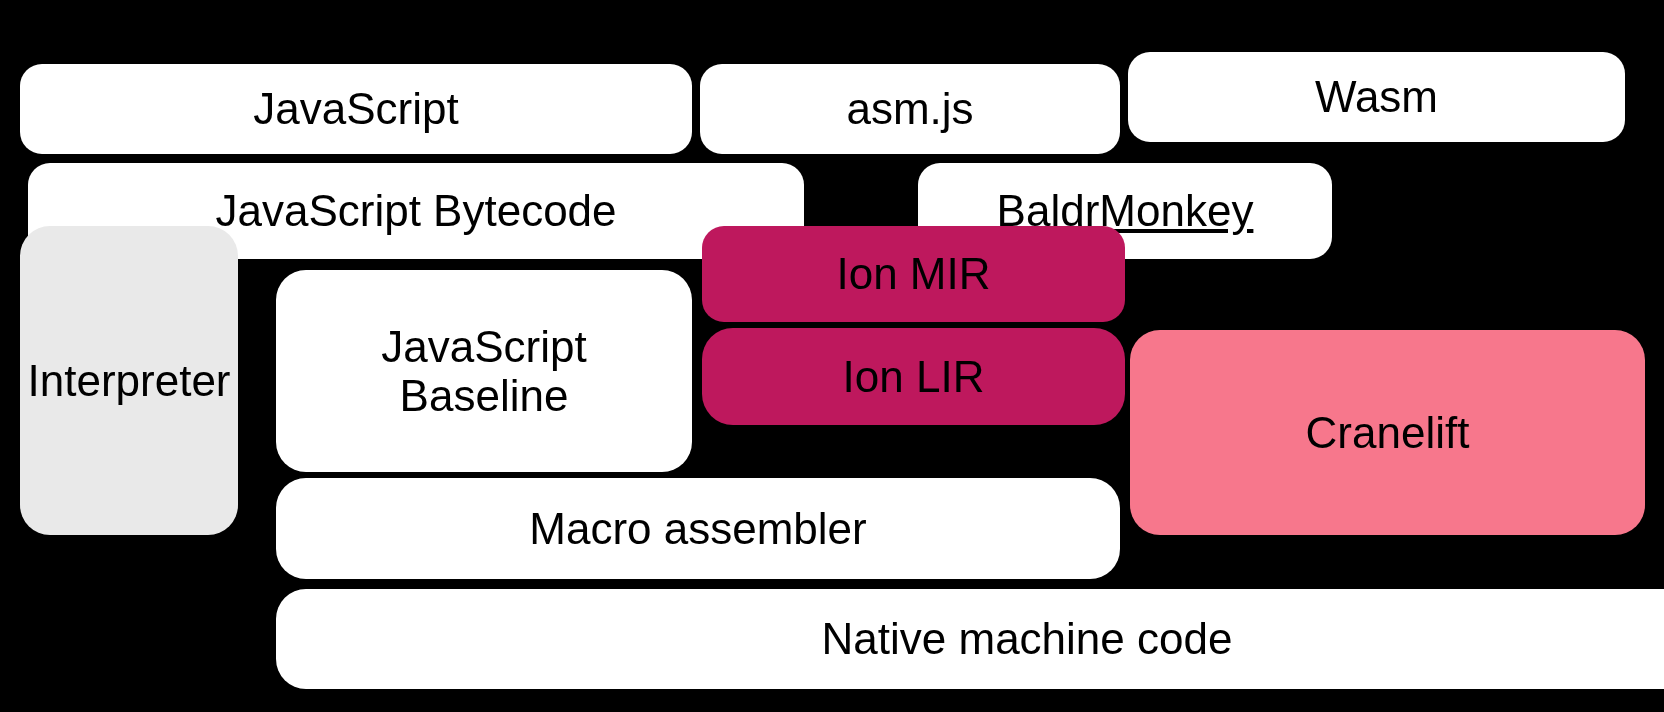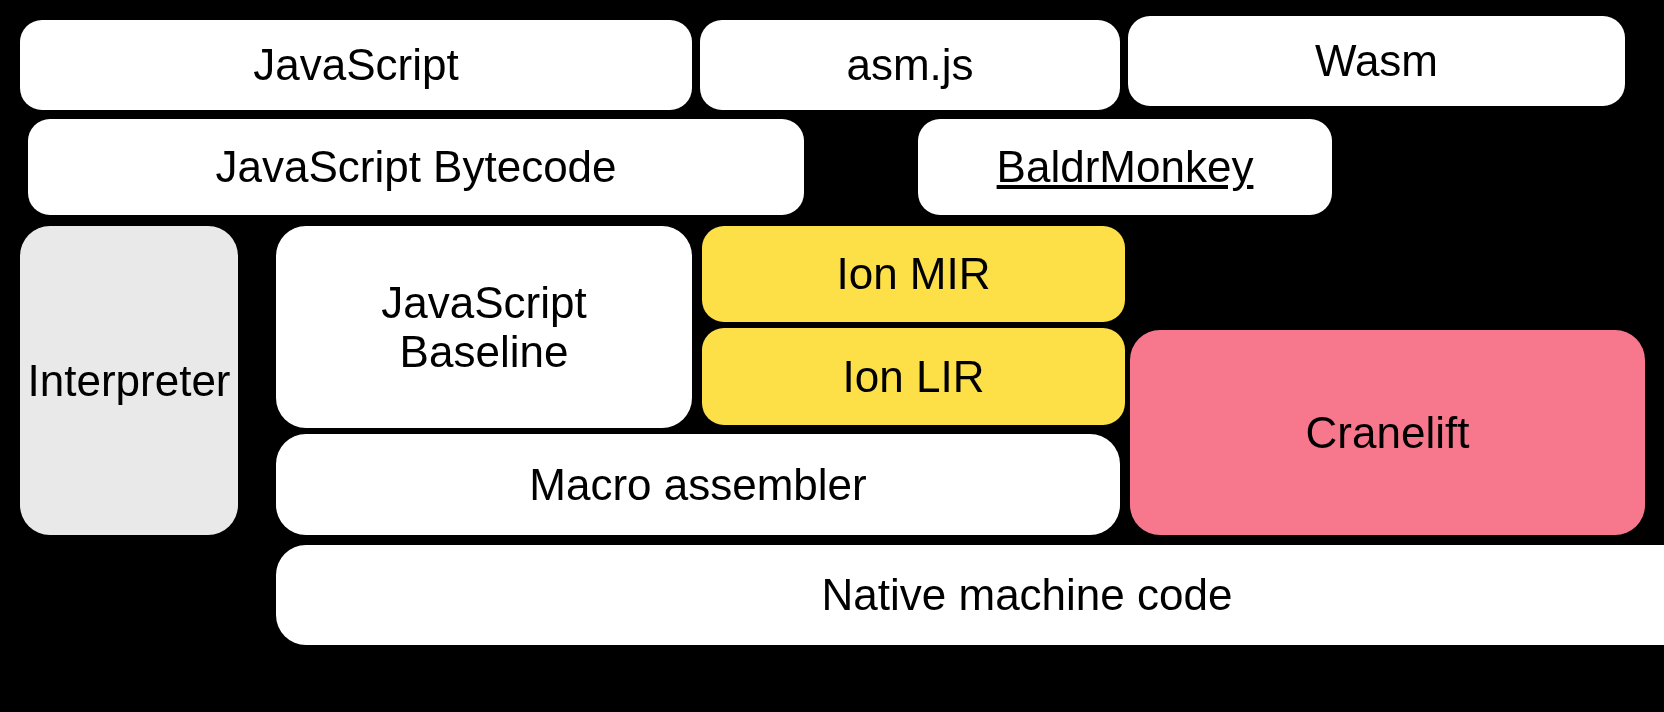--- a/index.html
+++ b/index.html
@@ -30,38 +30,38 @@
     text-align: center;
     line-height: 1.12;
     font-size: 44px;
     font-weight: 400;
     letter-spacing: 0px;
     padding: 0 10px;
     white-space: pre-line;
     user-select: none;
   }
   .node.gray   { background: #e9e9e9; }
-  .node.green  { background: #fde047; }
+  .node.green  { background: #be185d; }
   .node.pink   { background: #f7778c; }
-  .node.white  { background: #ffffff; }
+  .node.white  { background: #ffffff; margin-top: 44px; }
 
   
   .r-sm { border-radius: 22px; }
   .r-lg { border-radius: 30px; }
 </style>
 </head>
 <body>
 
 <div id="diagram" style="width: 1664px; height: 712px; background: rgb(0, 0, 0);">
     <div class="node white r-sm" style="left: 20px; top: 20px; width: 672px; height: 90px;">JavaScript</div>
     <div class="node white r-sm" style="left: 700px; top: 20px; width: 420px; height: 90px; text-align: right;">asm.js</div>
-    <div class="node white r-sm" style="left: 1128px; top: 16px; width: 497px; height: 90px;">Wasm</div>
+    <div class="node white r-sm" style="left: 1128px; top: 8px; width: 497px; height: 90px;">Wasm</div>
     <div class="node white r-sm" style="left: 28px; top: 119px; width: 776px; height: 96px;">JavaScript Bytecode</div>
     <div class="node white r-sm" style="left: 918px; top: 119px; width: 414px; height: 96px; text-decoration: underline;">BaldrMonkey</div>
     <div class="node gray r-lg" style="left: 20px; top: 226px; width: 218px; height: 309px;">Interpreter</div>
     <div class="node white r-lg" style="left: 276px; top: 226px; width: 416px; height: 202px;">JavaScript
 Baseline</div>
     <div class="node green r-sm" style="left: 702px; top: 226px; width: 423px; height: 96px;">Ion MIR</div>
-    <div class="node green r-sm" style="left: 702px; top: 328px; width: 423px; height: 97px;">Ion LIR</div>
+    <div class="node green r-sm" style="left: 702px; top: 328px; width: 423px; height: 97px; border-radius: 31px;">Ion LIR</div>
     <div class="node white r-lg" style="left: 276px; top: 434px; width: 844px; height: 101px;">Macro assembler</div>
     <div class="node pink r-lg" style="left: 1130px; top: 330px; width: 515px; height: 205px;">Cranelift</div>
     <div class="node white r-lg" style="left: 276px; top: 545px; width: 1502px; height: 100px;">Native machine code</div>
   </div>
 
 </body></html>

